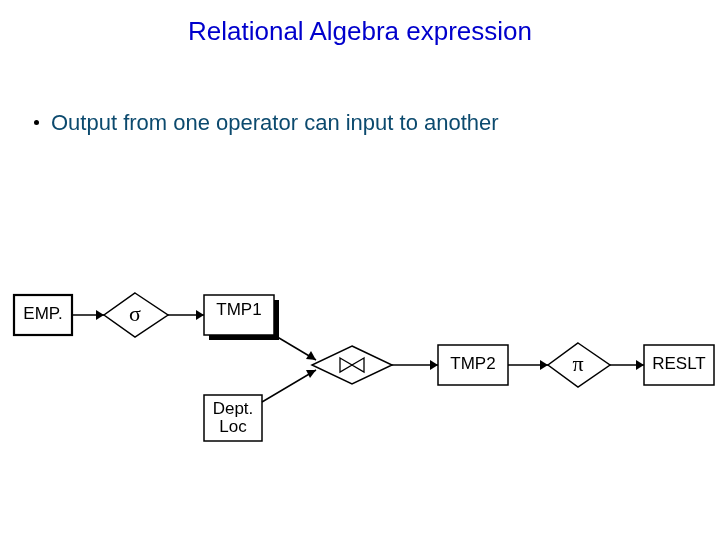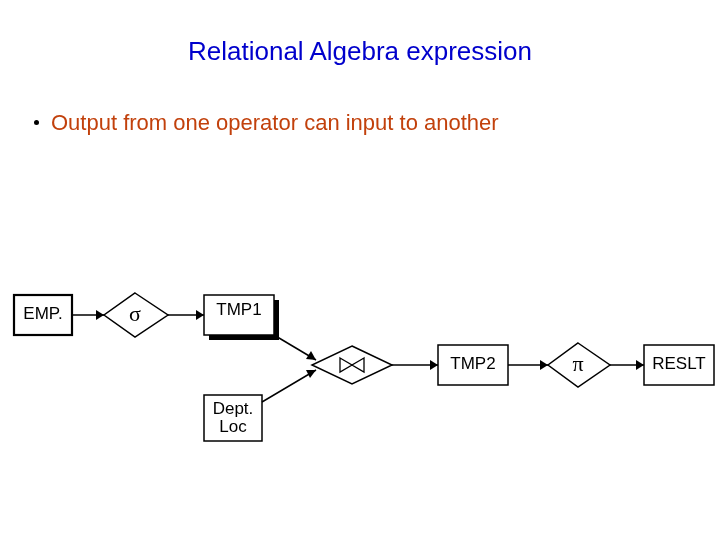--- a/index.html
+++ b/index.html
@@ -6,33 +6,33 @@
     margin: 0;
     padding: 0;
     width: 720px;
     height: 540px;
     background: #fff;
     font-family: Arial, Helvetica, sans-serif;
     position: relative;
   }
   .title {
     position: absolute;
-    top: 36px;
+    top: 16px;
     left: 0;
     width: 720px;
     text-align: center;
     font-size: 26px;
     color: #0000cc;
   }
   .bullet-row {
     position: absolute;
     top: 110px;
     left: 34px;
     font-size: 22px;
-    color: #c2410c;
+    color: #0c4a6e;
   }
   .bullet-dot {
     display: inline-block;
     width: 5px;
     height: 5px;
     border-radius: 50%;
     background: #000;
     vertical-align: middle;
     margin-right: 12px;
     margin-bottom: 3px;

